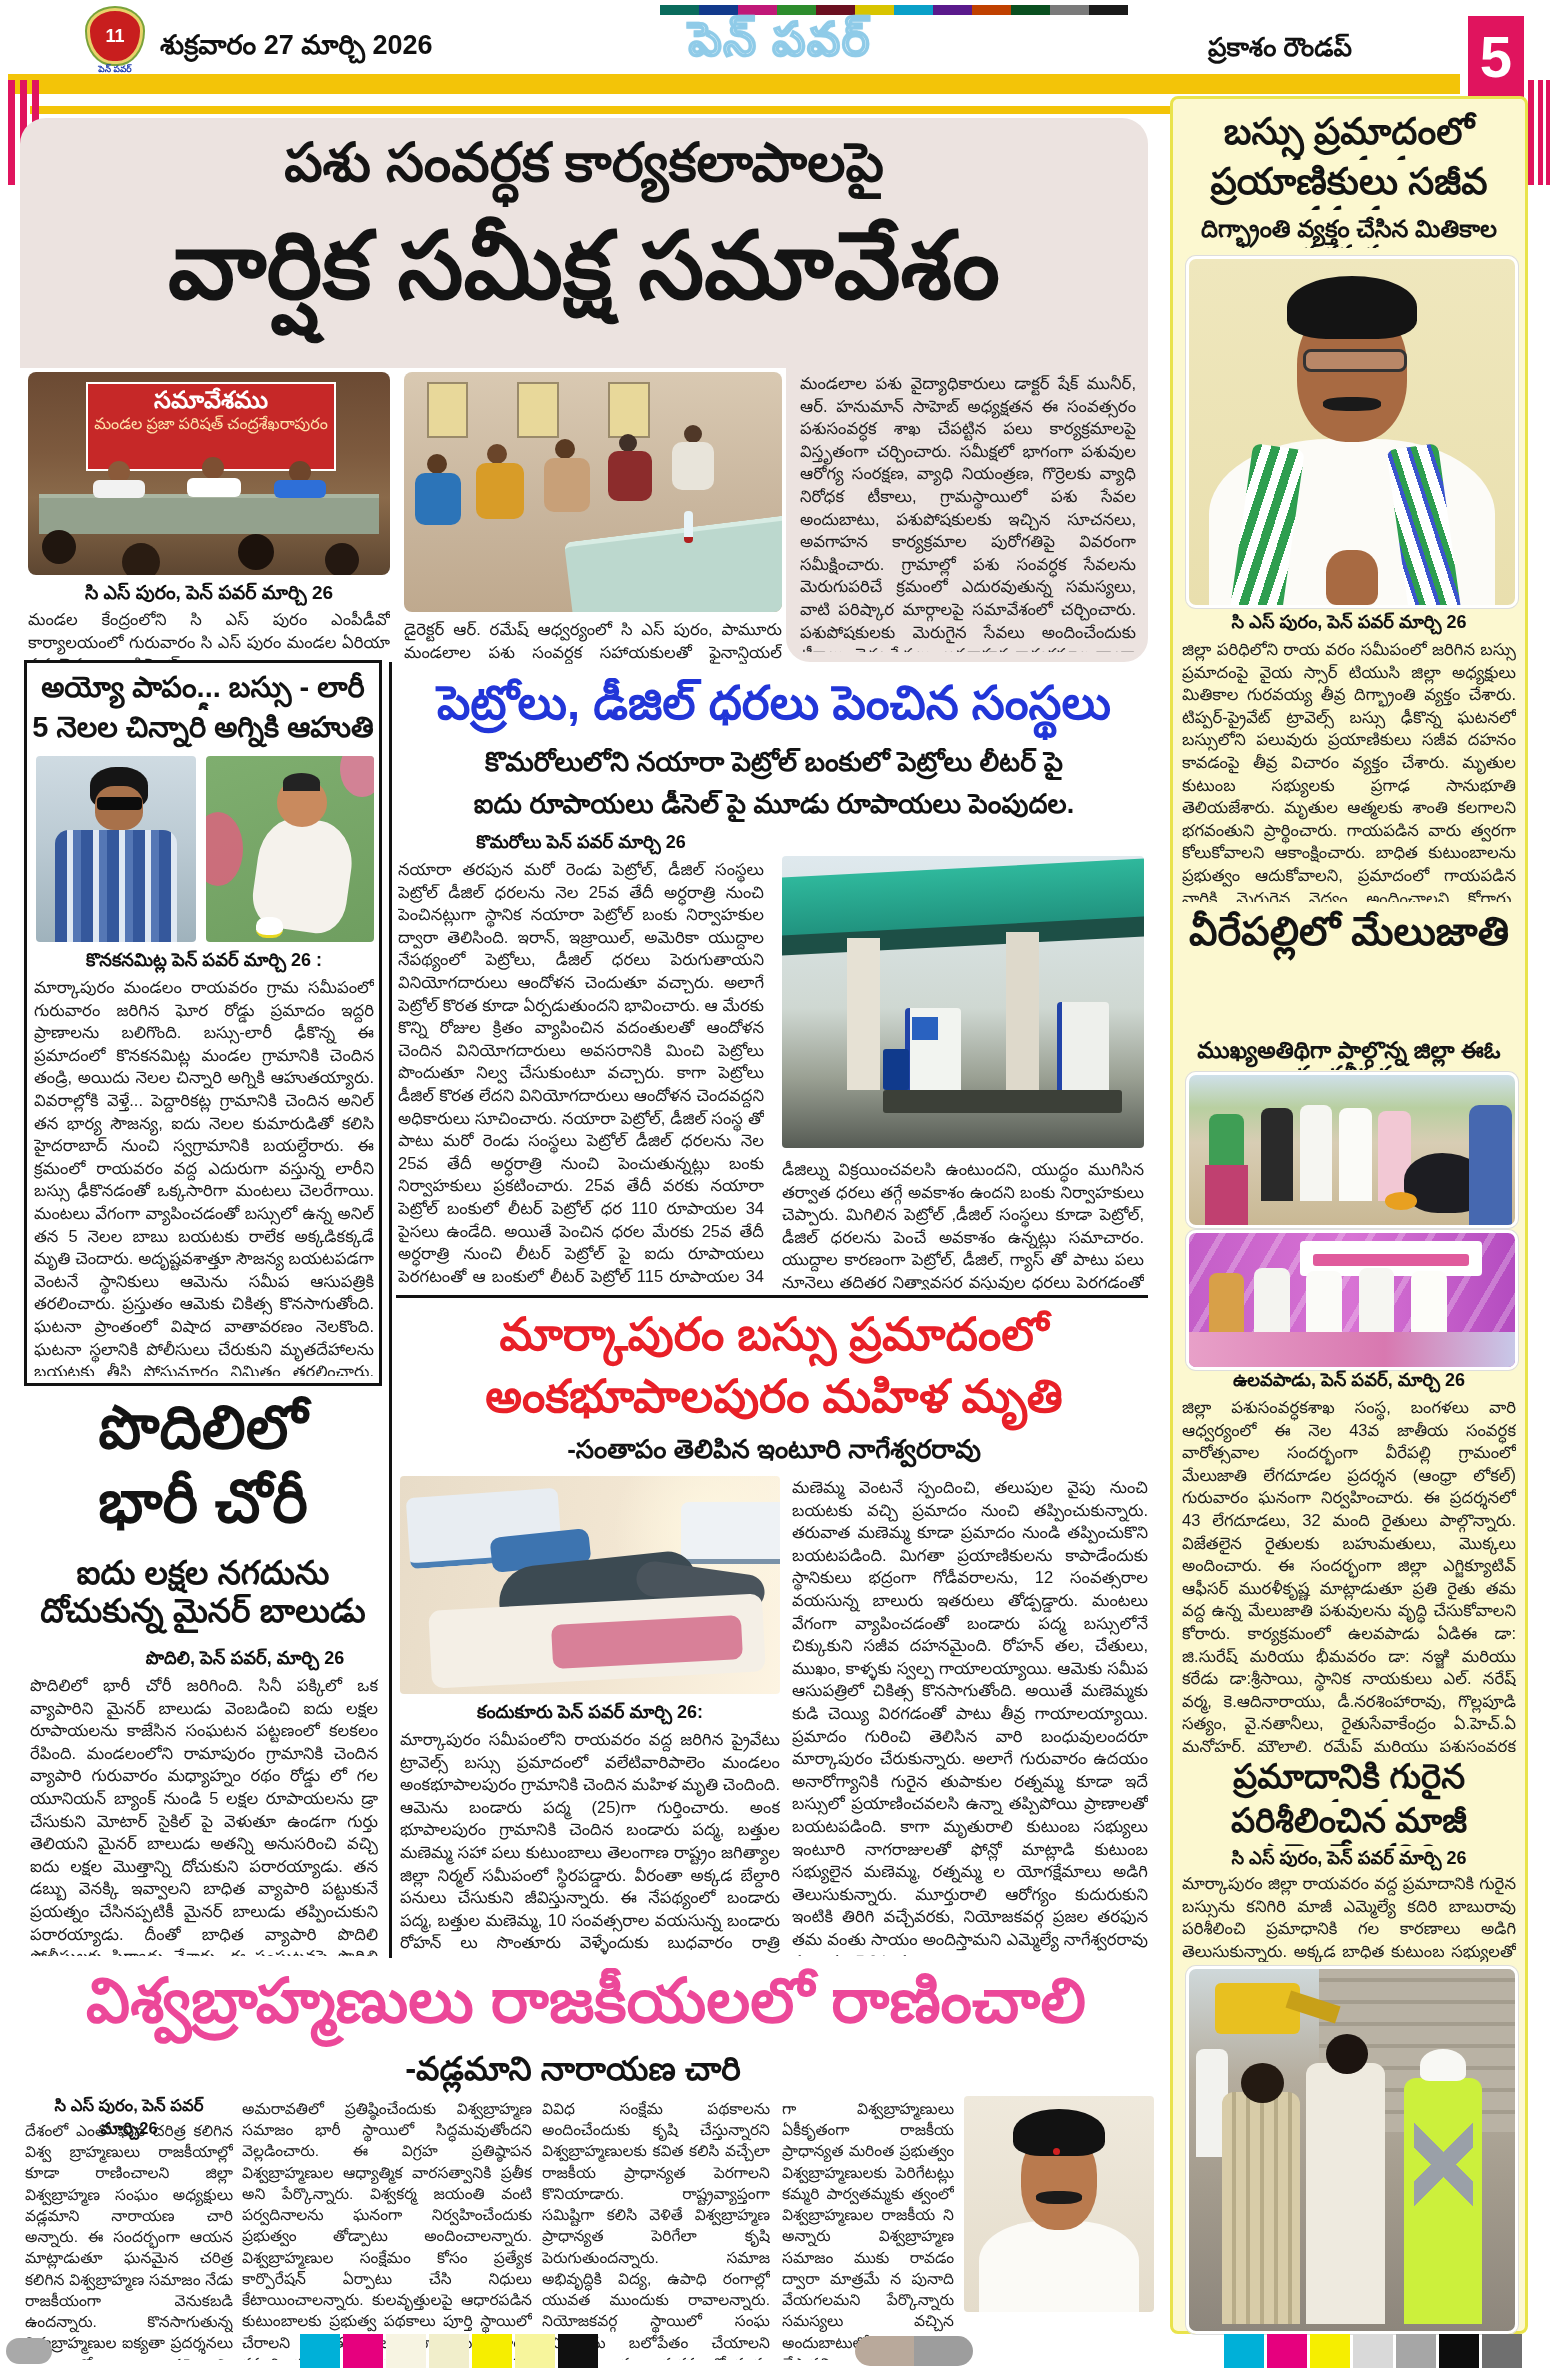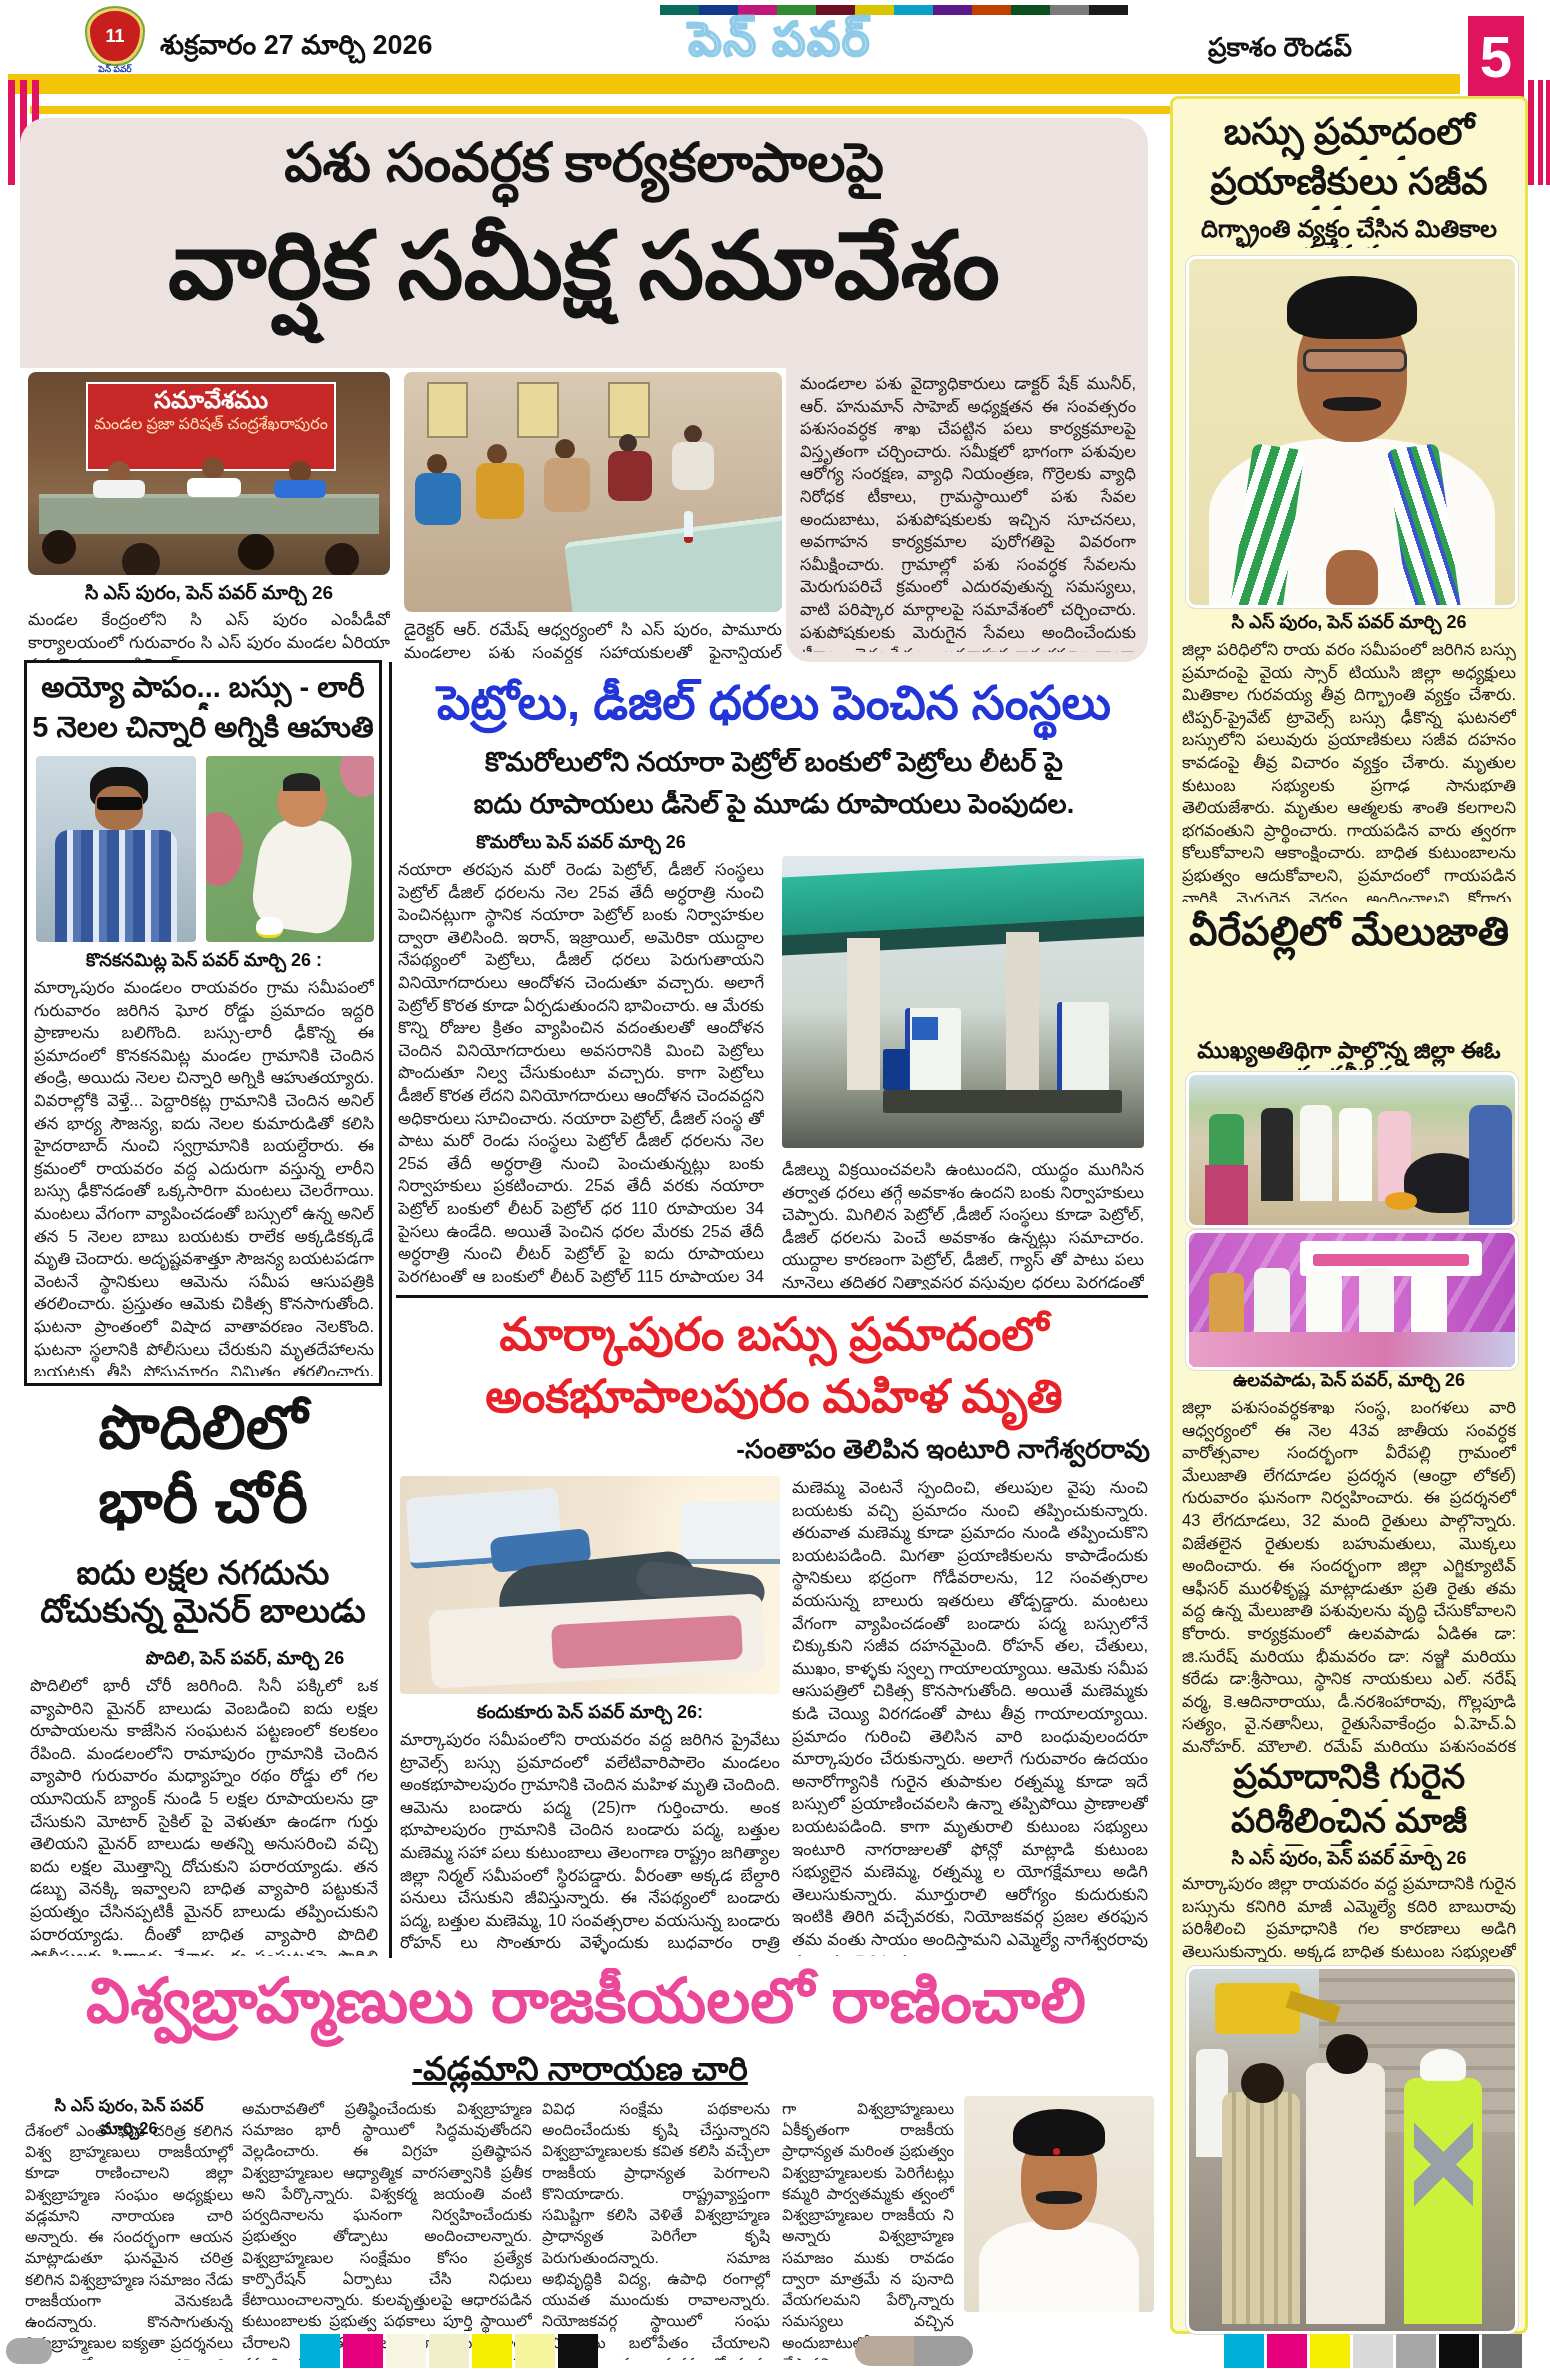--- a/index.html
+++ b/index.html
@@ -143,38 +143,38 @@
     <div style="position:absolute;left:36%;top:55%;width:7%;height:8%;background:#2a62c0;"></div>
     <div style="position:absolute;left:28%;top:80%;width:66%;height:8%;background:#3c4038;border-radius:3px;"></div>
     <div style="position:absolute;left:28%;top:66%;width:7%;height:14%;background:#103a8c;border-radius:3px;"></div>
   </div>
   <div class="abs body-txt" style="left:782px;top:1158px;width:362px;height:132px;">డీజిల్ను విక్రయించవలసి ఉంటుందని, యుద్ధం ముగిసిన తర్వాత ధరలు తగ్గే అవకాశం ఉందని బంకు నిర్వాహకులు చెప్పారు. మిగిలిన పెట్రోల్ ,డీజిల్ సంస్థలు కూడా పెట్రోల్, డీజిల్ ధరలను పెంచే అవకాశం ఉన్నట్లు సమాచారం. యుద్దాల కారణంగా పెట్రోల్, డీజిల్, గ్యాస్ తో పాటు పలు నూనెలు తదితర నిత్యావసర వస్తువుల ధరలు పెరగడంతో వినియోగదారులు ఆందోళన వ్యక్తం చేస్తున్నారు.</div>
 
   <div class="hrule" style="left:396px;top:1295px;width:752px;"></div>
 
   <div class="abs ctr hd" style="left:398px;top:1310px;width:752px;height:60px;font-size:46px;color:#e82028;">మార్కాపురం బస్సు ప్రమాదంలో</div>
   <div class="abs ctr hd" style="left:398px;top:1372px;width:752px;height:60px;font-size:46px;color:#e82028;">అంకభూపాలపురం మహిళ మృతి</div>
-  <div class="abs ctr hd" style="left:398px;top:1436px;width:752px;height:34px;font-size:26px;text-align:right;">-సంతాపం తెలిపిన ఇంటూరి నాగేశ్వరరావు</div>
+  <div class="abs ctr hd" style="left:398px;top:1436px;width:752px;height:34px;font-size:26px;">-సంతాపం తెలిపిన ఇంటూరి నాగేశ్వరరావు</div>
 
   <div class="photo" style="left:400px;top:1476px;width:380px;height:218px;border-radius:4px;background:linear-gradient(100deg,#e8dcc8 0%,#f2e6d2 55%,#fdf4e2 100%);">
     <div style="position:absolute;right:-10%;top:-20%;width:55%;height:90%;background:radial-gradient(circle,rgba(255,248,225,0.95) 0%,rgba(255,248,225,0) 70%);"></div>
     <div style="position:absolute;left:2%;top:8%;width:40%;height:30%;background:#e8edf2;border-radius:8px;border-bottom:6px solid #4a7fb5;transform:rotate(-4deg);"></div>
     <div style="position:absolute;left:74%;top:12%;width:30%;height:26%;background:#eef2f5;border-radius:8px;border-bottom:5px solid #7a92a8;"></div>
     <div style="position:absolute;left:24%;top:26%;width:26%;height:16%;background:#3d74b0;border-radius:10px;transform:rotate(-6deg);"></div>
     <div style="position:absolute;left:26%;top:38%;width:52%;height:34%;background:#3c4a52;border-radius:40px 30px 30px 40px;transform:rotate(-6deg);"></div>
     <div style="position:absolute;left:62%;top:42%;width:34%;height:16%;background:#4a545c;border-radius:20px;transform:rotate(8deg);"></div>
     <div style="position:absolute;left:8%;top:58%;width:88%;height:36%;background:#f4efe6;border-radius:12px;transform:rotate(-3deg);"></div>
     <div style="position:absolute;left:40%;top:66%;width:50%;height:20%;background:#d88098;border-radius:10px;transform:rotate(-3deg);"></div>
   </div>
   <div class="abs dl" style="left:400px;top:1702px;width:380px;font-size:18px;">కందుకూరు పెన్ పవర్ మార్చి 26:</div>
   <div class="abs body-txt" style="left:400px;top:1728px;width:380px;height:228px;">మార్కాపురం సమీపంలోని రాయవరం వద్ద జరిగిన ప్రైవేటు ట్రావెల్స్ బస్సు ప్రమాదంలో వలేటివారిపాలెం మండలం అంకభూపాలపురం గ్రామానికి చెందిన మహిళ మృతి చెందింది. ఆమెను బండారు పద్మ (25)గా గుర్తించారు. అంక భూపాలపురం గ్రామానికి చెందిన బండారు పద్మ, బత్తుల మణెమ్మ సహా పలు కుటుంబాలు తెలంగాణ రాష్ట్రం జగిత్యాల జిల్లా నిర్మల్ సమీపంలో స్థిరపడ్డారు. వీరంతా అక్కడ బేల్దారి పనులు చేసుకుని జీవిస్తున్నారు. ఈ నేపథ్యంలో బండారు పద్మ, బత్తుల మణెమ్మ, 10 సంవత్సరాల వయసున్న బండారు రోహన్ లు సొంతూరు వెళ్ళేందుకు బుధవారం రాత్రి హైదరాబాద్ నుంచి కనిగిరికి బస్సులో బయలుదేరారు. బస్సు ప్రమాదానికి గురై మంటలు చెలరేగాక బత్తుల</div>
   <div class="abs body-txt" style="left:792px;top:1476px;width:356px;height:480px;">మణెమ్మ వెంటనే స్పందించి, తలుపుల వైపు నుంచి బయటకు వచ్చి ప్రమాదం నుంచి తప్పించుకున్నారు. తరువాత మణెమ్మ కూడా ప్రమాదం నుండి తప్పించుకొని బయటపడింది. మిగతా ప్రయాణికులను కాపాడేందుకు స్థానికులు భద్రంగా గోడీవరాలను, 12 సంవత్సరాల వయసున్న బాలురు ఇతరులు తోడ్పడ్డారు. మంటలు వేగంగా వ్యాపించడంతో బండారు పద్మ బస్సులోనే చిక్కుకుని సజీవ దహనమైంది. రోహన్ తల, చేతులు, ముఖం, కాళ్ళకు స్వల్ప గాయాలయ్యాయి. ఆమెకు సమీప ఆసుపత్రిలో చికిత్స కొనసాగుతోంది. అయితే మణెమ్మకు కుడి చెయ్యి విరగడంతో పాటు తీవ్ర గాయాలయ్యాయి. ప్రమాదం గురించి తెలిసిన వారి బంధువులందరూ మార్కాపురం చేరుకున్నారు. అలాగే గురువారం ఉదయం అనారోగ్యానికి గురైన తుపాకుల రత్నమ్మ కూడా ఇదే బస్సులో ప్రయాణించవలసి ఉన్నా తప్పిపోయి ప్రాణాలతో బయటపడింది. కాగా మృతురాలి కుటుంబ సభ్యులు ఇంటూరి నాగరాజులతో ఫోన్లో మాట్లాడి కుటుంబ సభ్యులైన మణెమ్మ, రత్నమ్మ ల యోగక్షేమాలు అడిగి తెలుసుకున్నారు. మూర్తురాలి ఆరోగ్యం కుదురుకుని ఇంటికి తిరిగి వచ్చేవరకు, నియోజకవర్గ ప్రజల తరఫున తమ వంతు సాయం అందిస్తామని ఎమ్మెల్యే నాగేశ్వరరావు సంతాపం తెలిపారు.</div>
 
   <div class="abs ctr hd" style="left:24px;top:1968px;width:1124px;height:82px;font-size:62px;color:#ec4899;">విశ్వబ్రాహ్మణులు రాజకీయలలో రాణించాలి</div>
-  <div class="abs ctr hd" style="left:300px;top:2052px;width:560px;height:42px;font-size:33px;text-decoration:underline;">-వడ్లమాని నారాయణ చారి</div>
+  <div class="abs ctr hd" style="left:293px;top:2052px;width:560px;height:42px;font-size:33px;">-వడ్లమాని నారాయణ చారి</div>
   <div class="abs dl" style="left:25px;top:2096px;width:208px;font-size:16.5px;">సి ఎస్ పురం, పెన్ పవర్ మార్చి26</div>
   <div class="abs body-txt" style="left:25px;top:2120px;width:208px;height:240px;font-size:15.5px;">దేశంలో ఎంతో ఘన చరిత్ర కలిగిన విశ్వ బ్రాహ్మణులు రాజకీయాల్లో కూడా రాణించాలని జిల్లా విశ్వబ్రాహ్మణ సంఘం అధ్యక్షులు వడ్లమాని నారాయణ చారి అన్నారు. ఈ సందర్భంగా ఆయన మాట్లాడుతూ ఘనమైన చరిత్ర కలిగిన విశ్వబ్రాహ్మణ సమాజం నేడు రాజకీయంగా వెనుకబడి ఉందన్నారు. కొనసాగుతున్న విశ్వబ్రాహ్మణుల ఐక్యతా ప్రదర్శనలు సమాజంలో ఆత్మస్థైర్యాన్ని నింపుతున్నాయని, యువతీ యువకులు మహర్షుల వారసత్వాన్ని కొనసాగించాలని యాదవ్ మహాదార్శకులు విన్నవించారు.</div>
   <div class="abs body-txt" style="left:242px;top:2098px;width:290px;height:262px;font-size:15.5px;">అమరావతిలో ప్రతిష్ఠించేందుకు విశ్వబ్రాహ్మణ సమాజం భారీ స్థాయిలో సిద్ధమవుతోందని వెల్లడించారు. ఈ విగ్రహ ప్రతిష్ఠాపన విశ్వబ్రాహ్మణుల ఆధ్యాత్మిక వారసత్వానికి ప్రతీక అని పేర్కొన్నారు. విశ్వకర్మ జయంతి వంటి పర్వదినాలను ఘనంగా నిర్వహించేందుకు ప్రభుత్వం తోడ్పాటు అందించాలన్నారు. విశ్వబ్రాహ్మణుల సంక్షేమం కోసం ప్రత్యేక కార్పొరేషన్ ఏర్పాటు చేసి నిధులు కేటాయించాలన్నారు. కులవృత్తులపై ఆధారపడిన కుటుంబాలకు ప్రభుత్వ పథకాలు పూర్తి స్థాయిలో చేరాలని కోరుతూ పలు సూచనలు చేశారు. కమ్మరి, వడ్రంగి, శిల్పి వృత్తుల కోసం ప్రభుత్వం ప్రత్యేక ప్రోత్సాహకాలు అభివృద్ధి కోసం ప్రభుత్వం</div>
   <div class="abs body-txt" style="left:542px;top:2098px;width:228px;height:262px;font-size:15.5px;">వివిధ సంక్షేమ పథకాలను అందించేందుకు కృషి చేస్తున్నారని విశ్వబ్రాహ్మణులకు కవిత కలిసి వచ్చేలా రాజకీయ ప్రాధాన్యత పెరగాలని కొనియాడారు. రాష్ట్రవ్యాప్తంగా సమిష్టిగా కలిసి వెళితే విశ్వబ్రాహ్మణ ప్రాధాన్యత పెరిగేలా కృషి పెరుగుతుందన్నారు. సమాజ అభివృద్ధికి విద్య, ఉపాధి రంగాల్లో యువత ముందుకు రావాలన్నారు. నియోజకవర్గ స్థాయిలో సంఘ కమిటీలను బలోపేతం చేయాలని పిలుపునిచ్చారు. కార్యక్రమంలో సంఘ నాయకులు, సభ్యులు పెద్ద సంఖ్యలో పాల్గొని వరుసవరుసలంతా తన కృషి చేస్తానని అన్నారు.</div>
   <div class="abs body-txt" style="left:782px;top:2098px;width:172px;height:262px;font-size:15.5px;">గా విశ్వబ్రాహ్మణులు ఏకీకృతంగా రాజకీయ ప్రాధాన్యత మరింత ప్రభుత్వం విశ్వబ్రాహ్మణులకు పెరిగేటట్లు కమ్మరి పార్వతమ్మకు త్వంలో విశ్వబ్రాహ్మణుల రాజకీయ ని అన్నారు విశ్వబ్రాహ్మణ సమాజం ముకు రావడం ద్వారా మాత్రమే న పునాది వేయగలమని పేర్కొన్నారు సమస్యలు వచ్చిన అందుబాటులో కు తన కృషి చేస్తానని అన్నారు.</div>
 
   <div class="photo" style="left:964px;top:2096px;width:190px;height:216px;border-radius:4px;background:linear-gradient(180deg,#efe9dc 0%,#e4dccb 100%);">
     <div style="position:absolute;left:8%;top:58%;width:84%;height:46%;background:#fbfaf6;border-radius:40% 40% 0 0;"></div>
     <div style="position:absolute;left:30%;top:16%;width:40%;height:46%;background:#b97a4e;border-radius:44%;"></div>
     <div style="position:absolute;left:26%;top:6%;width:48%;height:22%;background:#121212;border-radius:50% 50% 30% 30%;"></div>

